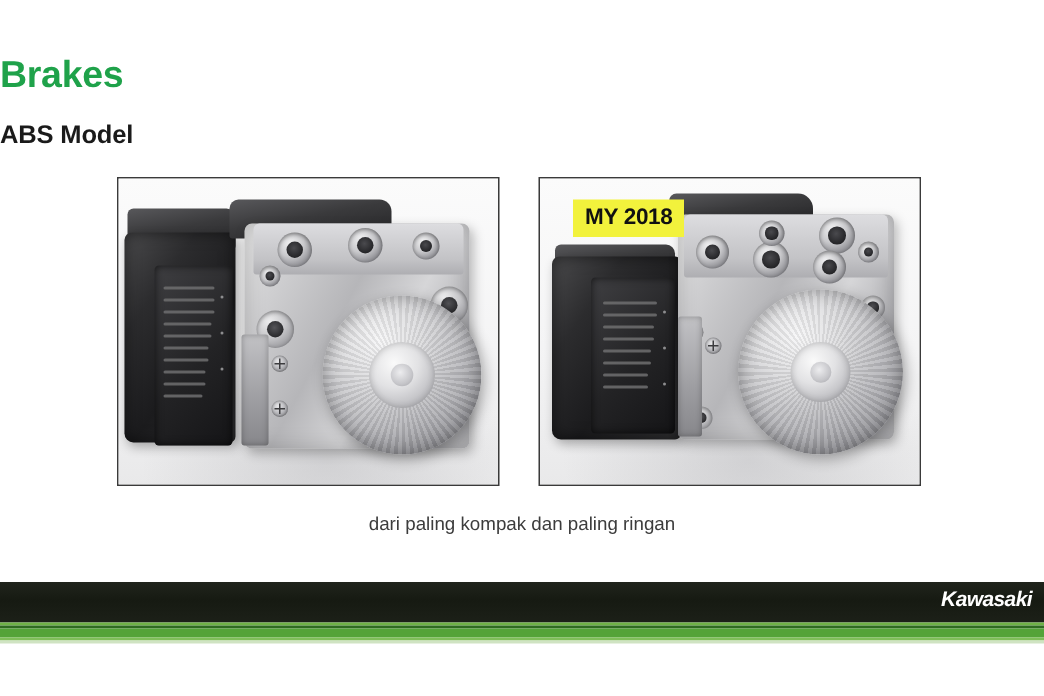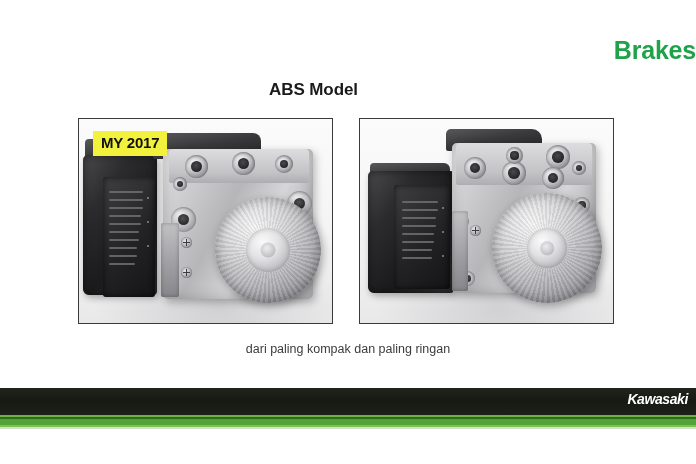--- a/index.html
+++ b/index.html
@@ -20,31 +20,31 @@
     width: 696px;
     height: 464px;
     background: #ffffff;
   }
 
   
   .title {
     position: absolute;
     left: 0; top: 36px;
     width: 696px;
-    text-align: right;
+    text-align: left;
     font-size: 25px;
     font-weight: bold;
     color: #1FA24A;
     letter-spacing: -0.2px;
   }
   .subtitle {
     position: absolute;
     left: 0; top: 80px;
     width: 627px;
-    text-align: center;
+    text-align: left;
     font-size: 17px;
     font-weight: bold;
     color: #1a1a1a;
     letter-spacing: -0.1px;
   }
 
   
   .photo-frame {
     position: absolute;
     top: 118px;
@@ -298,21 +298,20 @@
       <div class="screw" style="left:102px; top:118px; width:11px; height:11px;"></div>
       <div class="screw" style="left:102px; top:148px; width:11px; height:11px;"></div>
 
       <div class="bracket" style="left:82px; top:104px; width:18px; height:74px;"></div>
 
       <div class="motor" style="left:136px; top:78px; width:106px; height:106px;">
         <div class="motor-hub" style="width:44px; height:44px;"></div>
       </div>
     </div>
 
-    <div class="year-tag left-tag" style="left:14px; top:12px;">MY 2017</div>
   </div>
 
   <div class="photo-frame right">
     <div class="photo-inner">
 
       <div class="ecu-cap" style="left:10px; top:44px; width:80px; height:24px;"></div>
       <div class="ecu" style="left:8px; top:52px; width:86px; height:122px;"></div>
       <div class="ecu-conn" style="left:34px; top:66px; width:56px; height:104px;">
         <div class="pin-row" style="left:8px; top:16px; width:36px;"></div>
         <div class="pin-row" style="left:8px; top:24px; width:36px;"></div>
@@ -345,20 +344,21 @@
 
       <div class="screw" style="left:110px; top:106px; width:11px; height:11px;"></div>
 
       <div class="bracket" style="left:92px; top:92px; width:16px; height:80px;"></div>
 
       <div class="motor" style="left:132px; top:74px; width:110px; height:110px;">
         <div class="motor-hub" style="width:40px; height:40px;"></div>
       </div>
     </div>
 
+    <div class="year-tag right-tag" style="left:22px; top:14px;">MY 2018</div>
   </div>
 
   <div class="caption">
     <div>dari paling kompak dan paling ringan</div>
   </div>
 
   <div class="footer footer-black"></div>
   <div class="footer footer-stripe-1"></div>
   <div class="footer footer-stripe-2"></div>
   <div class="footer footer-stripe-3"></div>

